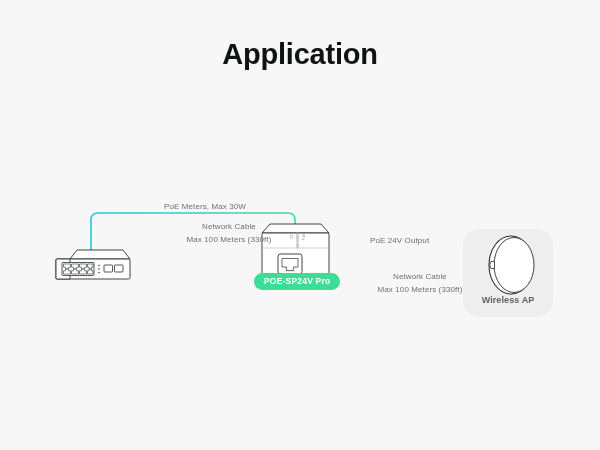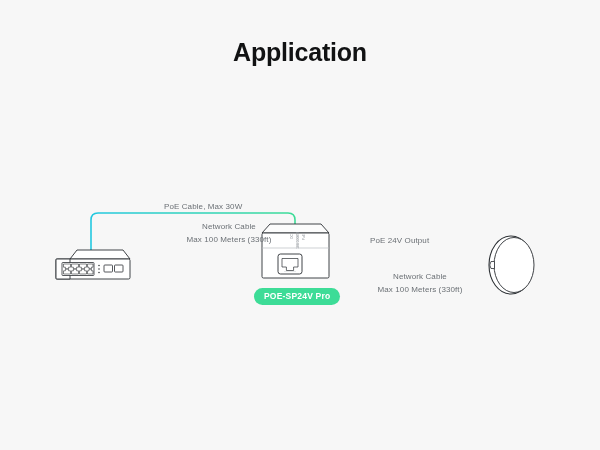--- a/index.html
+++ b/index.html
@@ -21,21 +21,21 @@
     height: 450px;
   }
 
   
   #page-title {
     position: absolute;
     left: 0;
     top: 38px;
     width: 600px;
     text-align: center;
-    font-size: 25px;
+    font-size: 29px;
     font-weight: 700;
     color: #111213;
     letter-spacing: -0.2px;
   }
 
   
   .device-card {
     position: absolute;
     background: #eeeeee;
     border-radius: 16px;
@@ -104,21 +104,21 @@
     top: 270px;
     width: 150px;
     text-align: center;
     line-height: 13px;
   }
 
   
   #product-badge {
     position: absolute;
     left: 254px;
-    top: 288px;
+    top: 273px;
     padding: 3px 10px 4px 10px;
     background: #3ddc97;
     border-radius: 10px;
     font-size: 8.5px;
     font-weight: 700;
     color: #ffffff;
     letter-spacing: 0.2px;
     white-space: nowrap;
   }
 
@@ -137,20 +137,23 @@
   #micro-poe     { left: 302px; top: 234px; }
 </style>
 </head>
 <body>
 
 <div id="stage">
 
   <div id="page-title">Application</div>
 
 
+  <div class="device-card" id="card-ap">
+    <div class="device-caption" id="caption-ap">Wireless AP</div>
+  </div>
 
   <svg id="art" viewBox="0 0 600 450">
     <defs>
       <linearGradient id="gradLeft" x1="0" y1="0" x2="1" y2="0">
         <stop offset="0%" stop-color="#23c8e0"></stop>
         <stop offset="55%" stop-color="#2fd4b8"></stop>
         <stop offset="100%" stop-color="#3ddc97"></stop>
       </linearGradient>
       <linearGradient id="gradRight" x1="0" y1="0" x2="1" y2="0">
         <stop offset="0%" stop-color="#3ddc97"></stop>
@@ -222,21 +225,21 @@
       <path d="M 491 261.5 q -2.5 3.5 0 7 l 3.5 0 l 0 -7 Z" fill="#ffffff" stroke-width="0.8"></path>
     </g>
   </svg>
 
   <div class="micro-text" id="micro-dc">DC</div>
   <div class="micro-text" id="micro-mid">100/1000M</div>
   <div class="micro-text" id="micro-poe">PoE</div>
 
   <div id="product-badge">POE-SP24V Pro</div>
 
-  <div class="cable-label" id="lbl-poe-input">PoE Cable, Max 30W</div>
+  <div class="cable-label" id="lbl-poe-input">PoE Meters, Max 30W</div>
 
   <div class="cable-label" id="lbl-left-cable">
     <div>Network Cable</div>
     <div>Max 100 Meters  (330ft)</div>
   </div>
 
   <div class="cable-label" id="lbl-poe-output">PoE 24V Output</div>
 
   <div class="cable-label" id="lbl-right-cable">
     <div>Network Cable</div>

